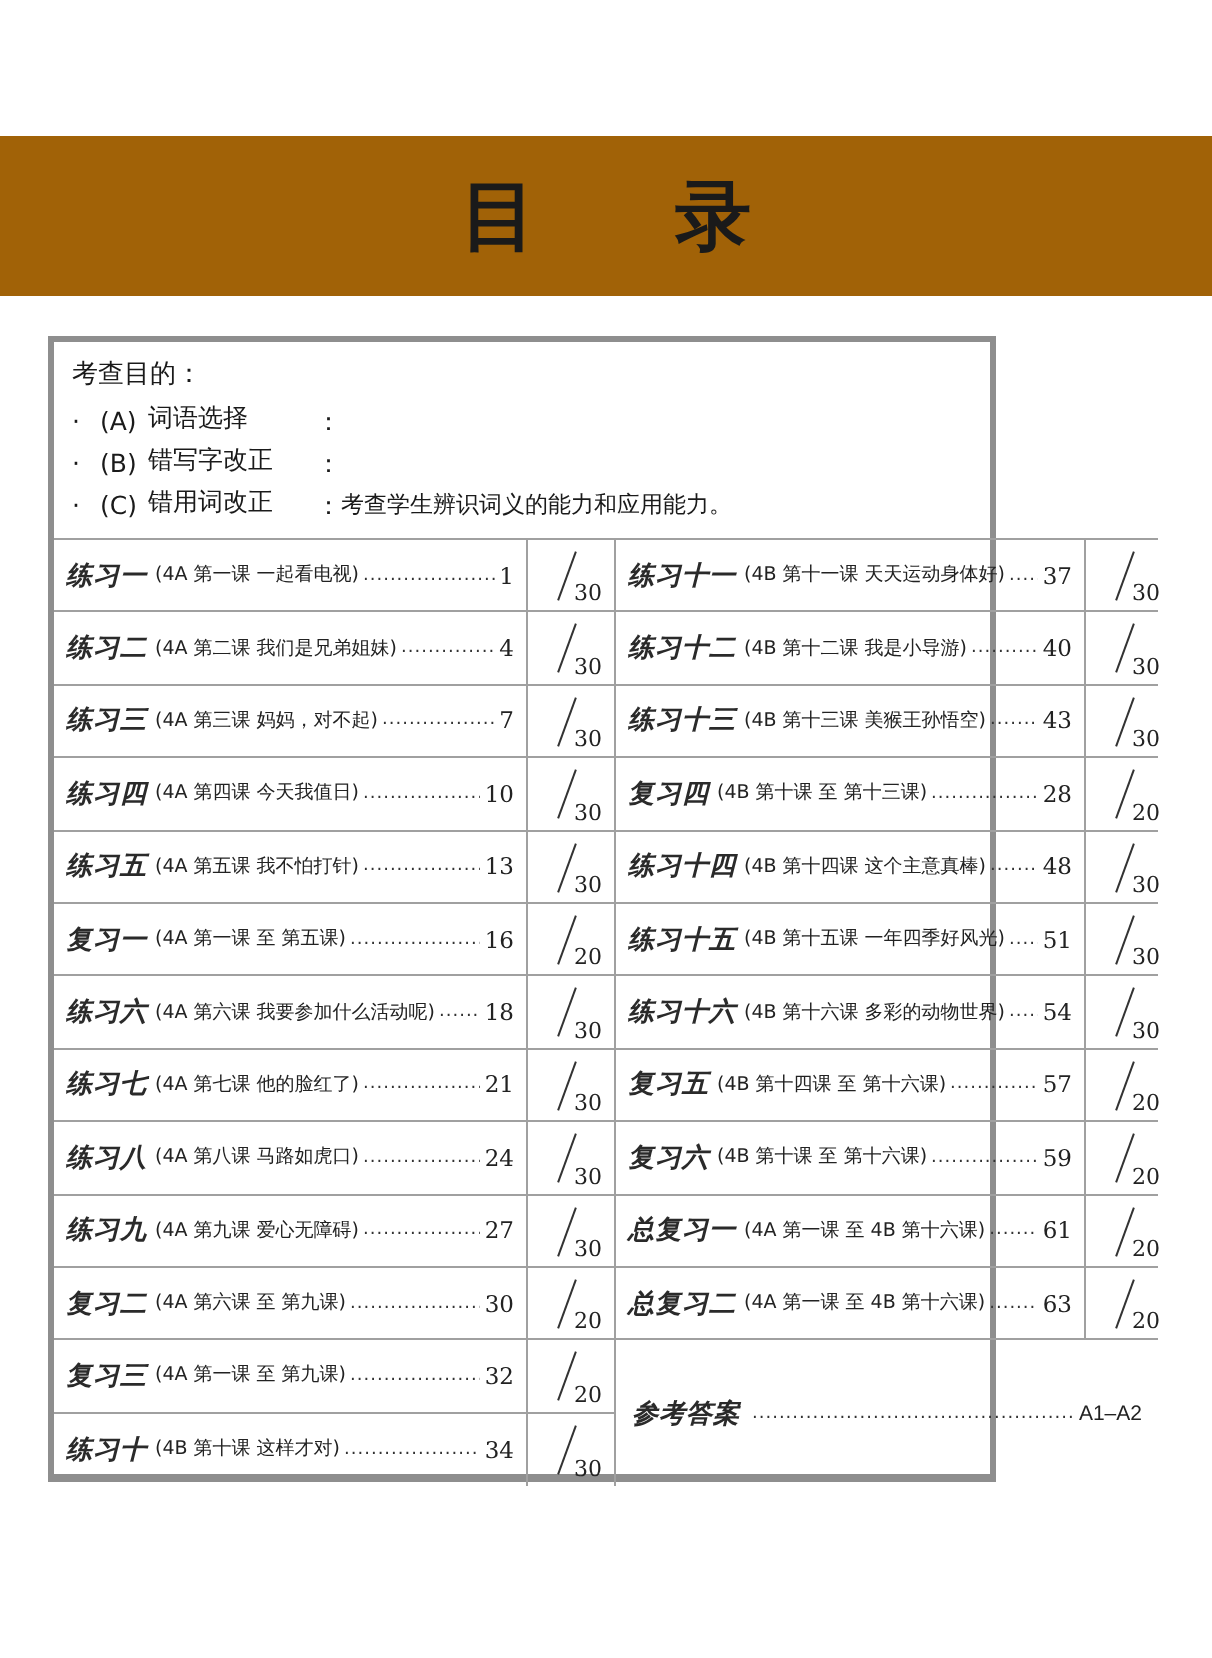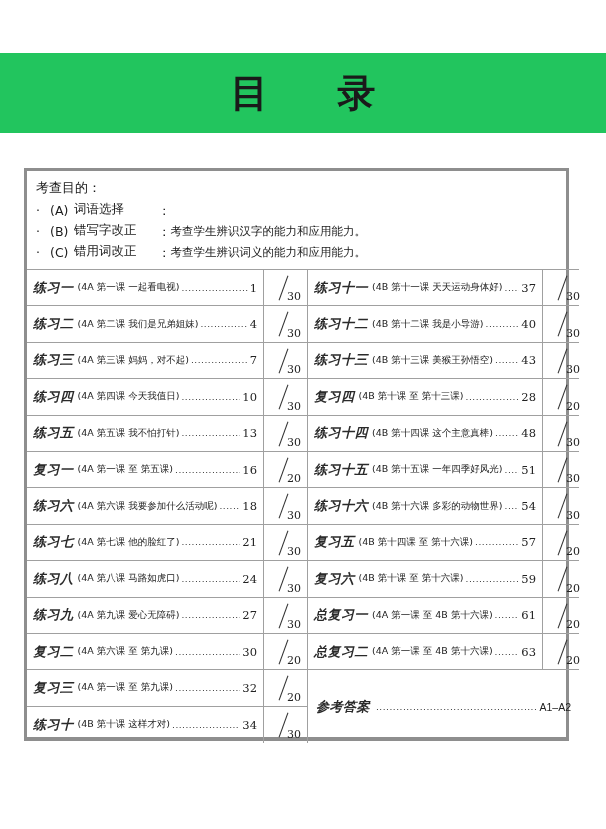--- a/index.html
+++ b/index.html
@@ -1,29 +1,29 @@
 <!DOCTYPE html>
 <html><head>
 <meta charset="utf-8">
 <style>
   html, body { margin: 0; padding: 0; }
   body {
     width: 606px; height: 829px; background: #ffffff; position: relative; overflow: hidden;
     font-family: "DejaVu Sans", "Liberation Sans", sans-serif; color: #1a1a1a;
   }
   .title-band {
-    position: absolute; left: 0; top: 53px; width: 606px; height: 80px;
-    background: #22c55e; display: flex; align-items: center; justify-content: center;
+    position: absolute; left: 0; top: 68px; width: 606px; height: 80px;
+    background: #a16207; display: flex; align-items: center; justify-content: center;
   }
   .title-band .title {
     font-size: 38px; font-weight: bold; letter-spacing: 28px; color: #1a1a1a;
     margin-left: 28px; line-height: 1;
   }
   .toc {
-    position: absolute; left: 24px; top: 168px; width: 545px; height: 573px;
+    position: absolute; left: 24px; top: 168px; width: 474px; height: 573px;
     box-sizing: border-box; border: 3px solid #8e8e8e; border-right-width: 3px; border-bottom-width: 4px;
     background: #fff;
   }
   .objectives {
     position: absolute; left: 0; top: 0; width: 552px; height: 99px;
     border-bottom: 1.5px solid #a0a0a0; box-sizing: border-box; padding: 8px 0 0 9px;
   }
   .objectives .heading { font-size: 13px; line-height: 18px; margin-bottom: 3px; }
   .objectives .line { font-size: 12.5px; line-height: 21px; white-space: nowrap; display: flex; }
   .objectives .bullet { width: 14px; display: inline-block; text-align: left; }
@@ -76,21 +76,20 @@
       <span class="bullet">·</span>
       <span class="code">(A)</span>
       <span class="name">词语选择</span>
       <span>：</span>
     </div>
     <div class="line">
       <span class="bullet">·</span>
       <span class="code">(B)</span>
       <span class="name">错写字改正</span>
       <span>：</span>
-      <span class="desc">考查学生辨识汉字的能力和应用能力。</span>
     </div>
     <div class="line">
       <span class="bullet">·</span>
       <span class="code">(C)</span>
       <span class="name">错用词改正</span>
       <span>：</span>
       <span class="desc">考查学生辨识词义的能力和应用能力。</span>
     </div>
   </div>
 

